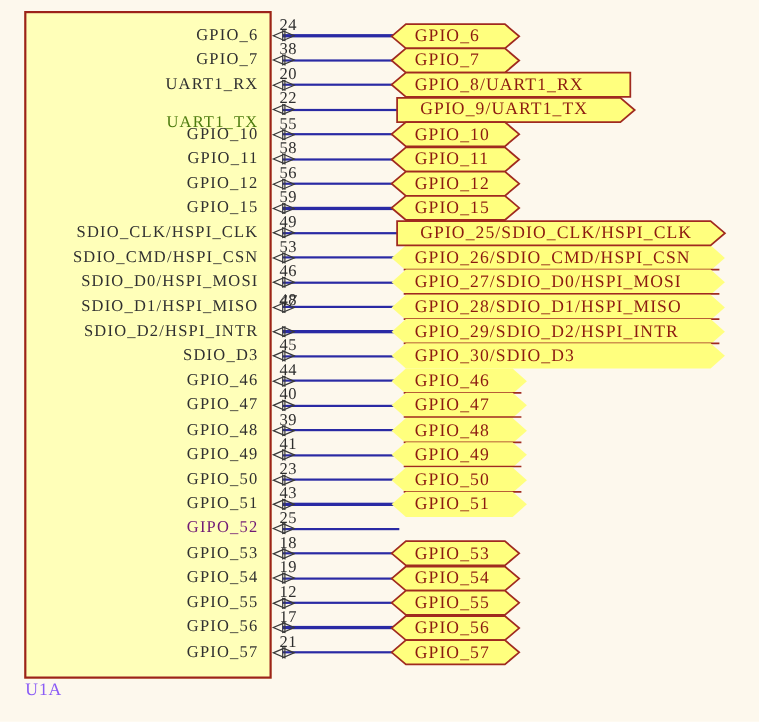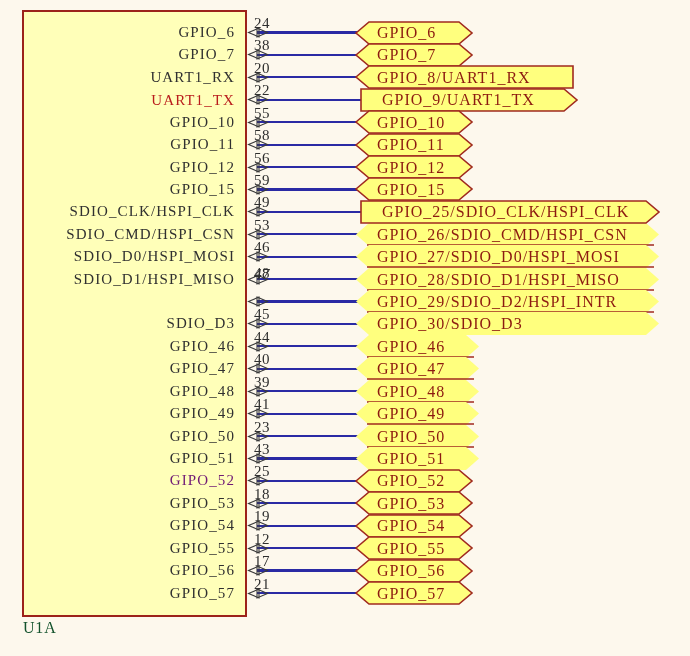--- a/index.html
+++ b/index.html
@@ -17,21 +17,21 @@
   .port svg{position:absolute;left:0;top:0;overflow:visible;}
   .port-label{position:absolute;left:21px;height:19px;line-height:19px;font-size:16px;letter-spacing:1px;
     white-space:nowrap;z-index:5;}
   #designator{position:absolute;left:23px;top:619px;font-size:16px;letter-spacing:0.8px;z-index:4;}
 </style>
 </head>
 <body>
 
 <div id="canvas" style="background: rgb(253, 248, 237);">
   <div id="component-body" style="background: rgb(255, 255, 185); border-color: rgb(156, 35, 27);"></div>
-  <div id="designator" style="color: #14532d;">U1A</div>
+  <div id="designator" style="color: #8b5cf6;">U1A</div>
 <div class="pin-name" style="top: 23px; color: rgb(48, 48, 48);">GPIO_6</div>
     <div class="pin-num" style="top: 16px;">24</div>
     <svg class="pin-glyph" width="22" height="11" style="left: 246.5px; top: 27px;">
       <polygon points="12,1 1.5,5.5 12,10" fill="none" stroke="#3a3a3a" stroke-width="1.1"></polygon>
       <polygon points="10,1 20.5,5.5 10,10" fill="none" stroke="#3a3a3a" stroke-width="1.1"></polygon>
     </svg>
     <div class="wire" style="top: 31.4px; background: rgb(42, 42, 164);"></div>
     <div class="port" style="left: 356px; top: 21.5px; width: 116px; height: 22px; z-index: 3;">
       <svg width="116" height="22">
         <polygon points="0,11 13,0 103,0 116,11 103,22 13,22" fill="#FFFF7E" stroke="#A02A1F" stroke-width="1.6"></polygon>
@@ -57,21 +57,21 @@
       <polygon points="12,1 1.5,5.5 12,10" fill="none" stroke="#3a3a3a" stroke-width="1.1"></polygon>
       <polygon points="10,1 20.5,5.5 10,10" fill="none" stroke="#3a3a3a" stroke-width="1.1"></polygon>
     </svg>
     <div class="wire" style="top: 76.24px; background: rgb(42, 42, 164);"></div>
     <div class="port" style="left: 356px; top: 66.34px; width: 217px; height: 22px; z-index: 3;">
       <svg width="217" height="22">
         <polygon points="0,11 13,0 217,0 217,22 13,22" fill="#FFFF7E" stroke="#A02A1F" stroke-width="1.6"></polygon>
       </svg>
       <div class="port-label" style="top: 1.5px; color: rgb(140, 26, 16);">GPIO_8/UART1_RX</div>
     </div>
-    <div class="pin-name" style="top: 91px; color: #b91c1c;">UART1_TX</div>
+    <div class="pin-name" style="top: 102px; color: #4d7c0f;">UART1_TX</div>
     <div class="pin-num" style="top: 83.26px;">22</div>
     <svg class="pin-glyph" width="22" height="11" style="left: 246.5px; top: 94.26px;">
       <polygon points="12,1 1.5,5.5 12,10" fill="none" stroke="#3a3a3a" stroke-width="1.1"></polygon>
       <polygon points="10,1 20.5,5.5 10,10" fill="none" stroke="#3a3a3a" stroke-width="1.1"></polygon>
     </svg>
     <div class="wire" style="top: 98.66px; background: rgb(42, 42, 164);"></div>
     <div class="port" style="left: 361px; top: 88.76px; width: 216px; height: 22px; z-index: 3;">
       <svg width="216" height="22">
         <polygon points="0,0 203,0 216,11 203,22 0,22" fill="#FFFF7E" stroke="#A02A1F" stroke-width="1.6"></polygon>
       </svg>
@@ -177,20 +177,21 @@
       <polygon points="10,1 20.5,5.5 10,10" fill="none" stroke="#3a3a3a" stroke-width="1.1"></polygon>
     </svg>
     <div class="wire" style="top: 278.02px; background: rgb(42, 42, 164);"></div>
     <div class="port" style="left: 356px; top: 267.62px; width: 303px; height: 23px; z-index: 2;">
       <svg width="303" height="23">
         <polygon points="0,11.5 13,0 290,0 303,11.5 290,23 13,23" fill="#FFFF7E" stroke="none" stroke-width="1.6"></polygon>
         <line x1="11" y1="22.1" x2="298" y2="22.1" stroke="#A02A1F" stroke-width="1.5"></line>
       </svg>
       <div class="port-label" style="top: 2px; color: rgb(140, 26, 16);">GPIO_28/SDIO_D1/HSPI_MISO</div>
     </div>
+    <div class="pin-name" style="top: 292.04px; color: rgb(48, 48, 48);">SDIO_D2/HSPI_INTR</div>
     <div class="pin-num" style="top: 267px; font-style: italic;">47</div>
     <svg class="pin-glyph" width="22" height="11" style="left: 246.5px; top: 296.04px;">
       <polygon points="12,1 1.5,5.5 12,10" fill="none" stroke="#3a3a3a" stroke-width="1.1"></polygon>
       <polygon points="10,1 20.5,5.5 10,10" fill="none" stroke="#3a3a3a" stroke-width="1.1"></polygon>
     </svg>
     <div class="wire" style="top: 300.44px; background: rgb(42, 42, 164);"></div>
     <div class="port" style="left: 356px; top: 290.04px; width: 303px; height: 23px; z-index: 2;">
       <svg width="303" height="23">
         <polygon points="0,11.5 13,0 290,0 303,11.5 290,23 13,23" fill="#FFFF7E" stroke="none" stroke-width="1.6"></polygon>
         <line x1="11" y1="22.1" x2="298" y2="22.1" stroke="#A02A1F" stroke-width="1.5"></line>
@@ -293,26 +294,20 @@
       </svg>
       <div class="port-label" style="top: 2px; color: rgb(140, 26, 16);">GPIO_51</div>
     </div>
     <div class="pin-name" style="top: 471.4px; color: #701a75;">GIPO_52</div>
     <div class="pin-num" style="top: 464.4px;">25</div>
     <svg class="pin-glyph" width="22" height="11" style="left: 246.5px; top: 475.4px;">
       <polygon points="12,1 1.5,5.5 12,10" fill="none" stroke="#3a3a3a" stroke-width="1.1"></polygon>
       <polygon points="10,1 20.5,5.5 10,10" fill="none" stroke="#3a3a3a" stroke-width="1.1"></polygon>
     </svg>
     <div class="wire" style="top: 479.8px; background: rgb(42, 42, 164);"></div>
-    <div class="port" style="left: 356px; top: 469.9px; width: 116px; height: 22px; z-index: 3;">
-      <svg width="116" height="22">
-        <polygon points="0,11 13,0 103,0 116,11 103,22 13,22" fill="#FFFF7E" stroke="#A02A1F" stroke-width="1.6"></polygon>
-      </svg>
-      <div class="port-label" style="top: 1.5px; color: rgb(140, 26, 16);">GPIO_52</div>
-    </div>
     <div class="pin-name" style="top: 493.82px; color: rgb(48, 48, 48);">GPIO_53</div>
     <div class="pin-num" style="top: 486.82px;">18</div>
     <svg class="pin-glyph" width="22" height="11" style="left: 246.5px; top: 497.82px;">
       <polygon points="12,1 1.5,5.5 12,10" fill="none" stroke="#3a3a3a" stroke-width="1.1"></polygon>
       <polygon points="10,1 20.5,5.5 10,10" fill="none" stroke="#3a3a3a" stroke-width="1.1"></polygon>
     </svg>
     <div class="wire" style="top: 502.22px; background: rgb(42, 42, 164);"></div>
     <div class="port" style="left: 356px; top: 492.32px; width: 116px; height: 22px; z-index: 3;">
       <svg width="116" height="22">
         <polygon points="0,11 13,0 103,0 116,11 103,22 13,22" fill="#FFFF7E" stroke="#A02A1F" stroke-width="1.6"></polygon>

